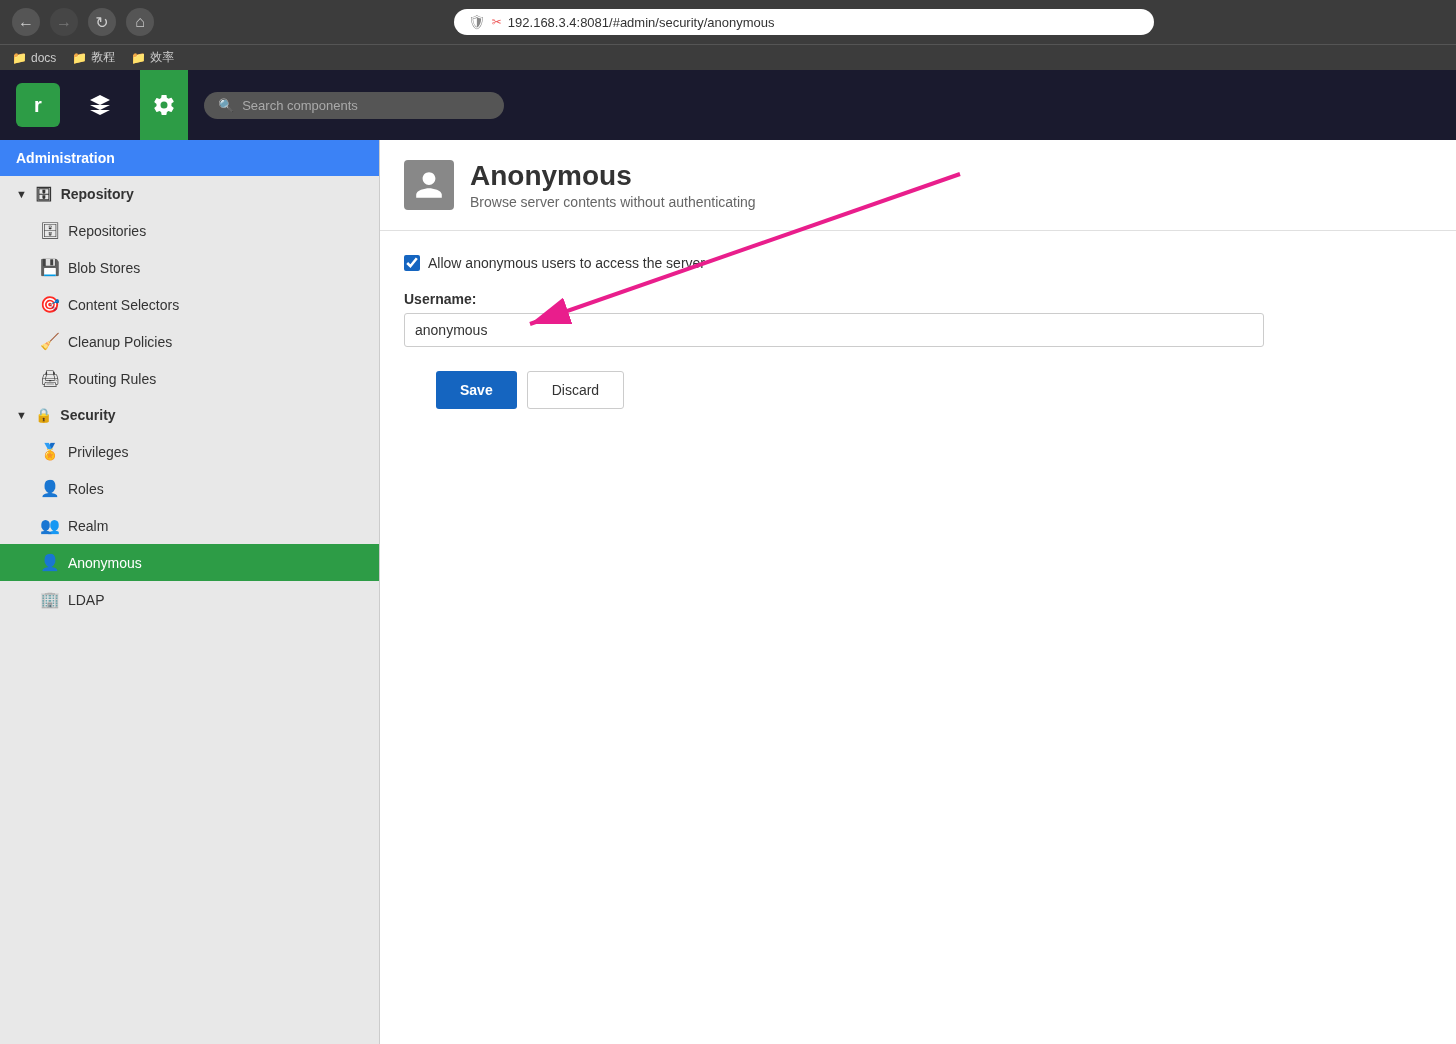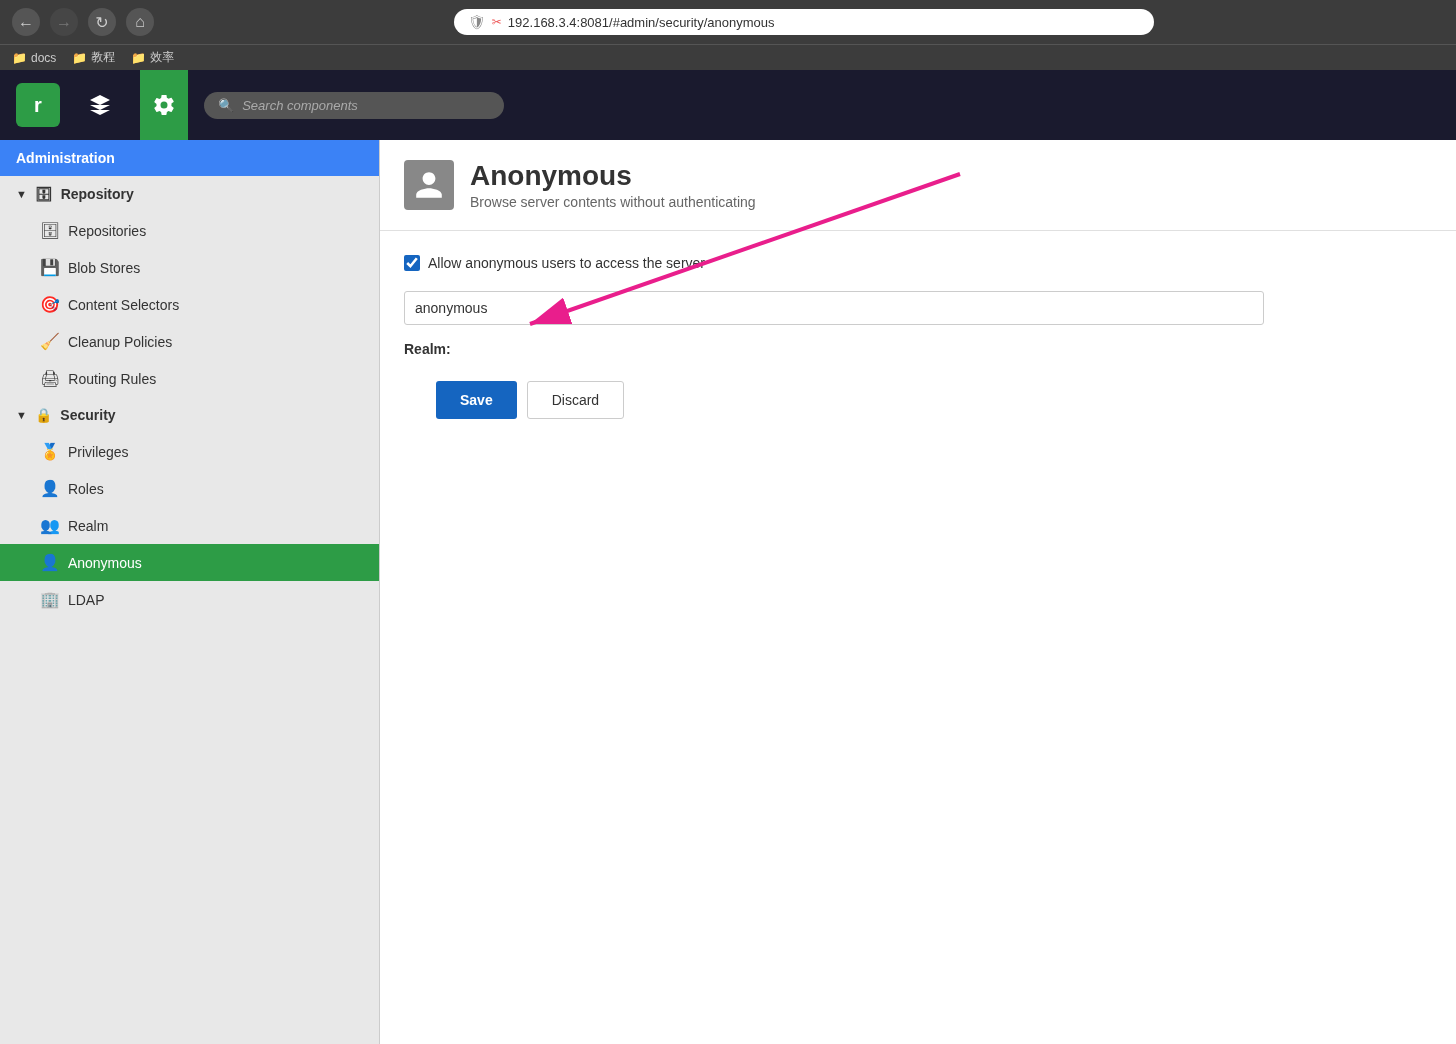--- a/index.html
+++ b/index.html
@@ -98,21 +98,20 @@
       font-size: 13px;
       cursor: text;
     }
     .search-bar input {
       background: transparent;
       border: none;
       outline: none;
       color: #aaa;
       font-size: 13px;
       width: 100%;
-      font-style: italic;
     }
     .search-bar input::placeholder { color: #aaa; }
 
     
     .main-layout {
       display: flex;
       height: calc(1044px - 70px - 36px - 26px);
     }
 
     
@@ -400,25 +399,25 @@
           </div>
         </div>
 
         <div class="form-section">
           <div class="checkbox-row">
             <input type="checkbox" checked="" id="allow-anon" style="">
             <label for="allow-anon">Allow anonymous users to access the server</label>
           </div>
 
           <div class="form-group">
+            <label class="form-label">Username:</label>
             <input type="text" class="form-input" value="anonymous" style="">
           </div>
 
           <div class="form-group">
-            <label class="form-label">Realm:</label>
           </div>
 
           <div class="btn-row">
             <button class="btn-save">Save</button>
             <button class="btn-discard">Discard</button>
           </div>
         </div>
       </div>
     </div>
   </div>

